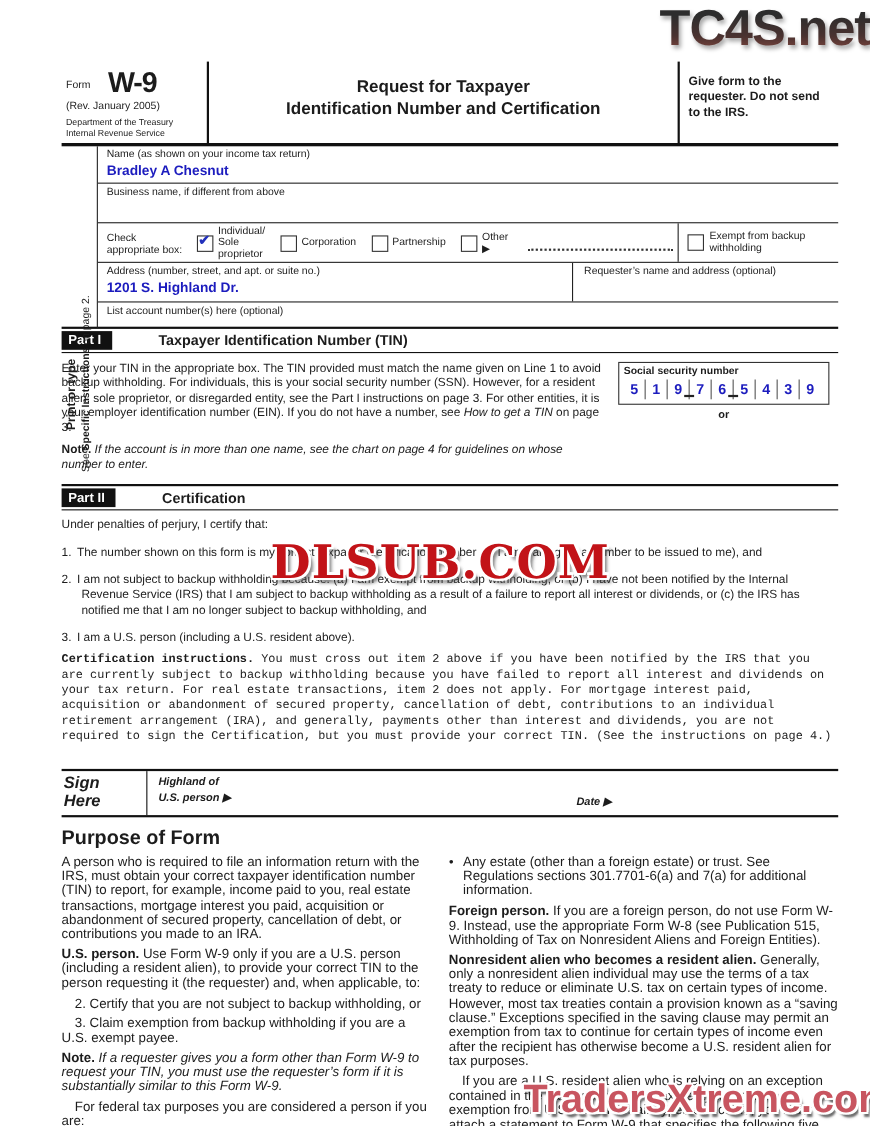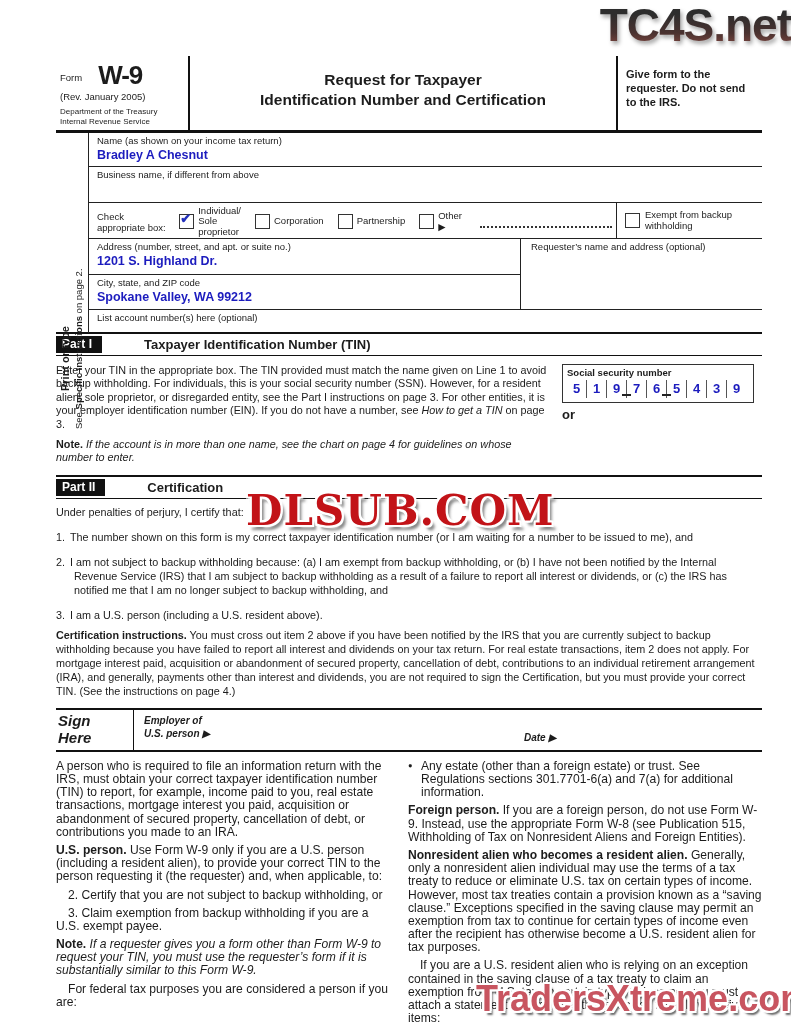--- a/index.html
+++ b/index.html
@@ -52,27 +52,27 @@
   .p1-body{display:flex;padding:8px 0 4px;}
   .p1-text{width:494px;font-size:10.8px;line-height:1.24;}
   .p1-text p{margin:0 0 7px;}
   .p1-tin{width:192px;margin-left:auto;margin-right:8px;}
   .tin-box{border:1px solid #333;padding:2px 4px 4px;}
   .tin-label{font-size:9.5px;font-weight:bold;}
   .tin-cells{display:flex;margin-top:2px;height:18px;}
   .tc{width:19px;text-align:center;font-size:13px;font-weight:bold;color:#1c1cbe;position:relative;line-height:18px;}
   .tc+.tc{border-left:1px solid #555;}
   .tc.dash::before{content:"";position:absolute;left:-5px;bottom:2px;width:9px;height:2px;background:#222;}
-  .tin-or{text-align:left;font-weight:bold;font-size:13px;margin:4px 0;}
+  .tin-or{text-align:center;font-weight:bold;font-size:10px;margin:4px 0;}
   .note-line{font-size:10.8px;line-height:1.24;margin-top:2px;}
   .p2-body{padding:4px 0 6px;font-size:10.8px;line-height:1.3;}
   .p2-intro{margin:2px 0 6px;}
   .p2-item{margin:11px 0 6px;padding-left:18px;text-indent:-18px;}
   .p2-item .inum{display:inline-block;width:14px;text-indent:0;}
-  .cert-par{margin:4px 0 4px;}
+  .cert-par{margin:4px 0 16px;font-family:Liberation Mono, monospace;}
 
   
   .sign-row{border-top:2px solid #111;border-bottom:2.5px solid #111;display:flex;height:40px;font-style:italic;}
   .sign-cell{width:78px;border-right:1.5px solid #111;font-size:15px;font-weight:bold;line-height:1.15;padding:2px 0 0 2px;box-sizing:border-box;}
   .sig-cell{flex:1;position:relative;padding:4px 0 0 10px;font-size:10px;font-weight:bold;line-height:1.35;}
   .date-lbl{position:absolute;left:390px;bottom:5px;font-size:10px;font-weight:bold;}
 
   
   .purpose{margin-top:8px;}
   .purpose h2{font-size:18px;margin:2px 0 5px;}
@@ -168,24 +168,20 @@
           <span class="cb"></span>
           <span class="cb-text">Exempt from backup withholding</span>
         </span>
       </div>
 
       <div class="split">
         <div class="split-left">
           <div class="sub">
             <div class="lbl">Address (number, street, and apt. or suite no.)</div>
             <div class="val">1201 S. Highland Dr.</div>
-          </div>
-          <div class="sub">
-            <div class="lbl">City, state, and ZIP code</div>
-            <div class="val">Spokane Valley, WA 99212</div>
           </div>
         </div>
         <div class="split-right">
           <div class="lbl">Requester’s name and address (optional)</div>
         </div>
       </div>
 
       <div class="row row-acct" style="border-bottom:none;">
         <div class="lbl">List account number(s) here (optional)</div>
         <div class="val"></div>
@@ -235,30 +231,31 @@
     <p class="cert-par"><b>Certification instructions.</b><span> You must cross out item 2 above if you have been notified by the IRS that you are currently subject to backup withholding because you have failed to report all interest and dividends on your tax return. For real estate transactions, item 2 does not apply. For mortgage interest paid, acquisition or abandonment of secured property, cancellation of debt, contributions to an individual retirement arrangement (IRA), and generally, payments other than interest and dividends, you are not required to sign the Certification, but you must provide your correct TIN. (See the instructions on page 4.)</span></p>
   </div>
 
   <div class="sign-row">
     <div class="sign-cell">
       <div>Sign</div>
       <div>Here</div>
     </div>
     <div class="sig-cell">
       <div>
-        <div>Employer of</div>
+        <div>Highland of</div>
         <div>U.S. person ▶</div>
       </div>
       <span class="date-lbl">Date ▶</span>
       <span style="position:absolute;left:110px;right:330px;bottom:4px;height:12px;"></span>
       <span style="position:absolute;left:430px;right:10px;bottom:4px;height:12px;"></span>
     </div>
   </div>
 
   <div class="purpose">
+    <h2>Purpose of Form</h2>
     <div class="cols">
       <div class="col col-l">
         <p>A person who is required to file an information return with the IRS, must obtain your correct taxpayer identification number (TIN) to report, for example, income paid to you, real estate transactions, mortgage interest you paid, acquisition or abandonment of secured property, cancellation of debt, or contributions you made to an IRA.</p>
         <p><b>U.S. person.</b><span> Use Form W-9 only if you are a U.S. person (including a resident alien), to provide your correct TIN to the person requesting it (the requester) and, when applicable, to:</span></p>
         <p class="ind">2. Certify that you are not subject to backup withholding, or</p>
         <p class="ind">3. Claim exemption from backup withholding if you are a U.S. exempt payee.</p>
         <p><b>Note.</b><span class="it"> If a requester gives you a form other than Form W-9 to request your TIN, you must use the requester’s form if it is substantially similar to this Form W-9.</span></p>
         <p class="ind">For federal tax purposes you are considered a person if you are:</p>
 
       </div>

